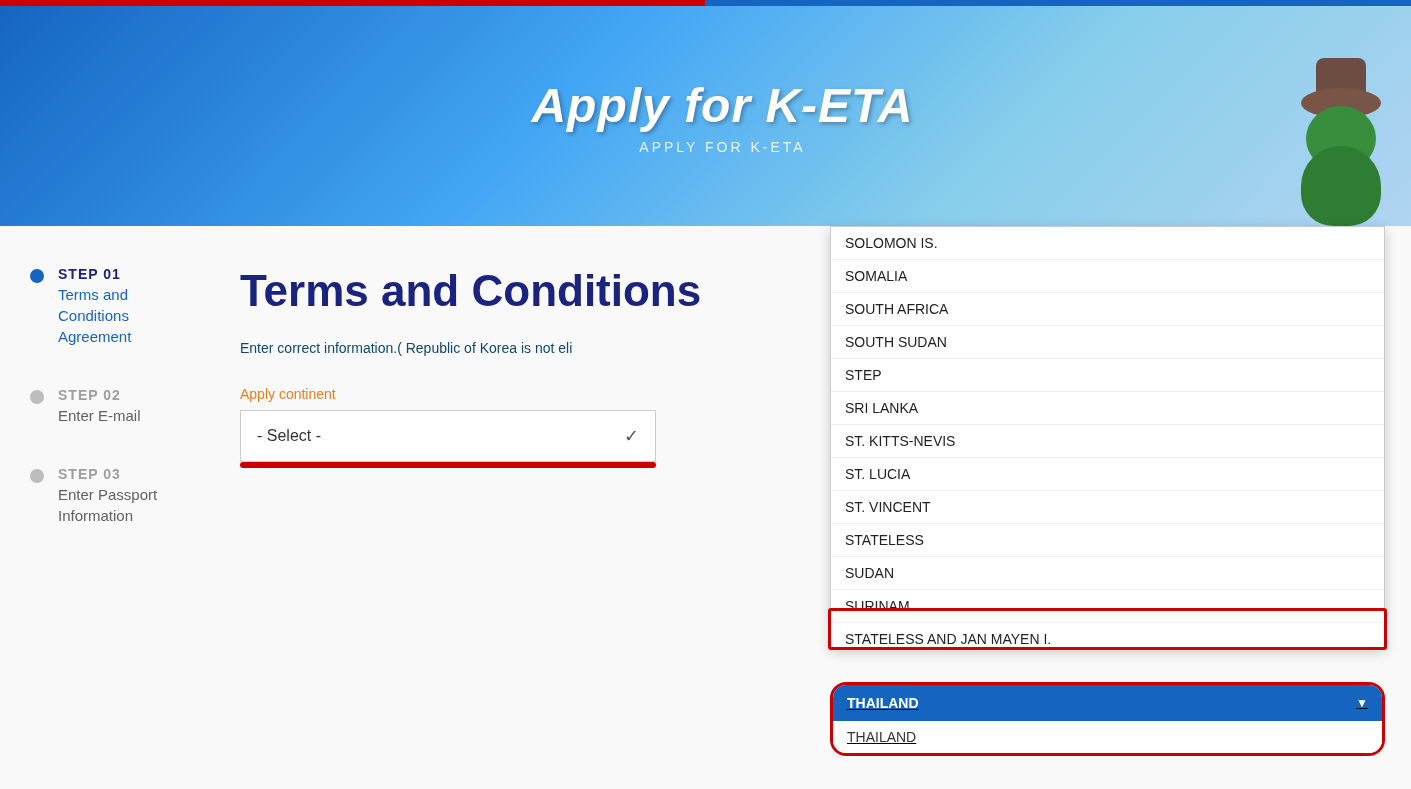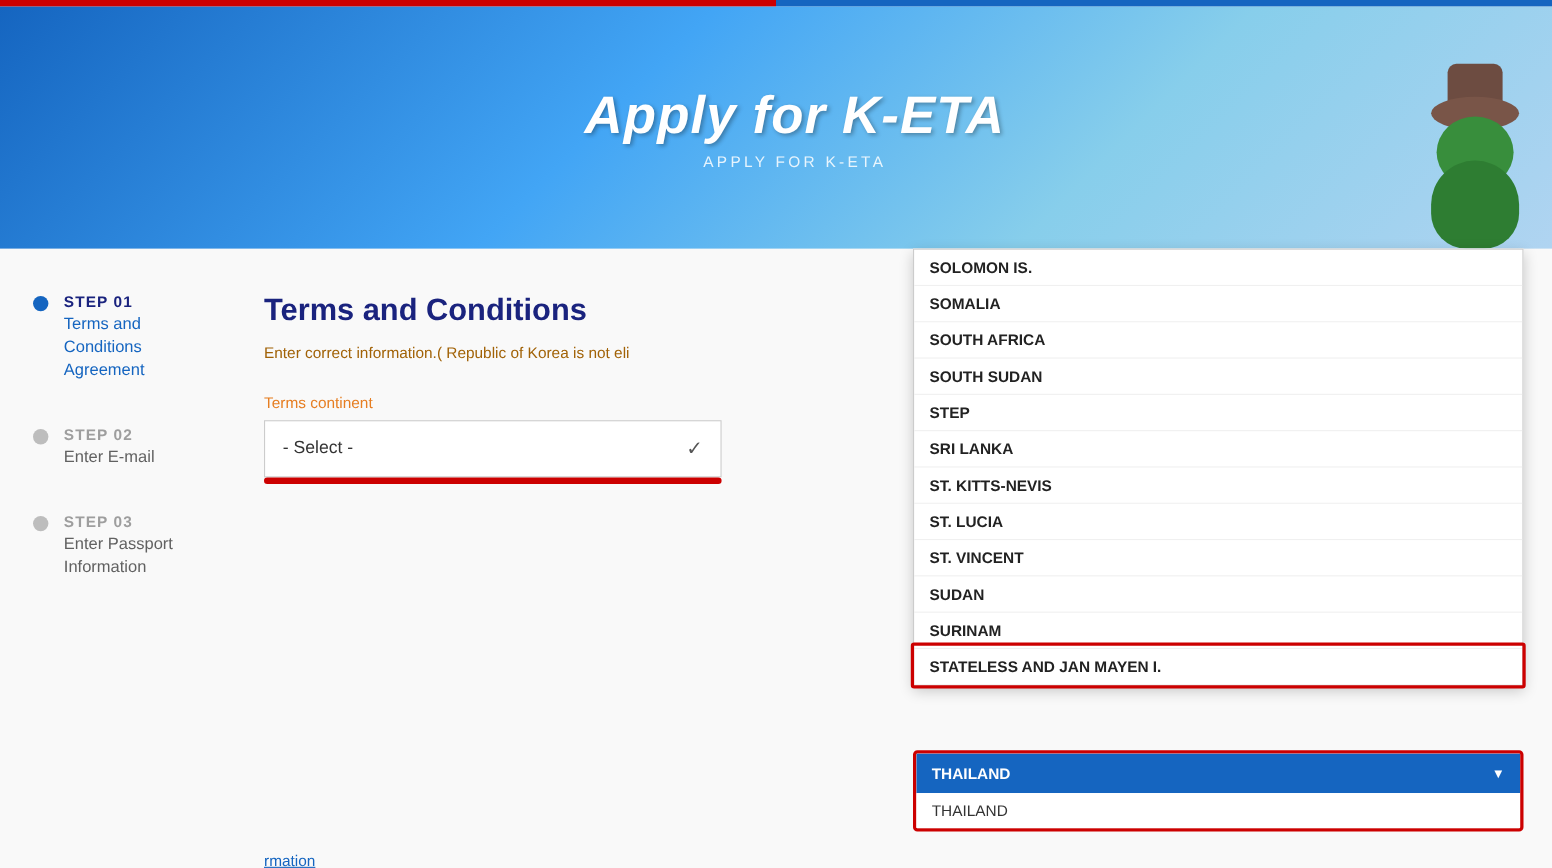--- a/index.html
+++ b/index.html
@@ -127,28 +127,28 @@
     }
     .step-label.active { color: #1565c0; }
 
     
     .content {
       flex: 1;
       padding: 40px 40px 40px 20px;
       position: relative;
     }
     .section-title {
-      font-size: 28px;
+      font-size: 44px;
       font-weight: 800;
       color: #1a237e;
-      margin-bottom: 14px;
+      margin-bottom: 24px;
     }
     .section-desc {
       font-size: 14px;
-      color: #a16207;
+      color: #0c4a6e;
       margin-bottom: 30px;
     }
 
     
     .continent-label {
       font-size: 14px;
       color: #e67e22;
       margin-bottom: 8px;
     }
     .select-wrapper {
@@ -263,21 +263,21 @@
         <div class="step-number">STEP 03</div>
         <div class="step-label">Enter Passport Information</div>
       </div>
     </div>
   </div>
 
   <div class="content">
     <div class="section-title">Terms and Conditions</div>
     <div class="section-desc">Enter correct information.( Republic of Korea is not eli</div>
 
-    <div class="continent-label">Terms continent</div>
+    <div class="continent-label">Apply continent</div>
 
     <div class="select-wrapper">
       <div class="select-display">
         <span>- Select -</span>
         <span class="select-chevron">✓</span>
       </div>
 
       <div style="position:absolute;top:100%;left:0;width:100%;z-index:100;border:3px solid #cc0000;border-radius:4px;overflow:hidden;">
         <div class="continent-dropdown" style="border:none;box-shadow:none;">
           <div class="dropdown-option placeholder">- Select -</div>
@@ -286,44 +286,45 @@
       </div>
     </div>
 
     <div class="personal-info-section" style="margin-top: 340px;">
       <span class="info-link">rmation</span>
       
       
     </div>
   </div>
 
-  <div style="position:fixed;top:226px;left:830px;width:555px;background:white;border:1px solid #ccc;box-shadow:0 4px 12px rgba(0,0,0,0.2);z-index:200;font-weight:bold;">
+  <div style="position:fixed;top:226px;left:830px;width:555px;background:white;border:1px solid #ccc;box-shadow:0 4px 12px rgba(0,0,0,0.2);z-index:200;">
     <div class="country-list" style="max-height:420px;overflow-y:scroll;">
       <div class="country-item">SOLOMON IS.</div>
       <div class="country-item">SOMALIA</div>
       <div class="country-item">SOUTH AFRICA</div>
       <div class="country-item">SOUTH SUDAN</div>
       <div class="country-item">STEP</div>
       <div class="country-item">SRI LANKA</div>
       <div class="country-item">ST. KITTS-NEVIS</div>
       <div class="country-item">ST. LUCIA</div>
       <div class="country-item">ST. VINCENT</div>
+      <div class="country-item">STATELESS</div>
       <div class="country-item">SUDAN</div>
       <div class="country-item">SURINAM</div>
       <div class="country-item">STATELESS AND JAN MAYEN I.</div>
 
     </div>
 
     <div style="position:absolute;bottom:-3px;left:-3px;right:-3px;border:3px solid #cc0000;border-radius:3px;pointer-events:none;">
       <div style="height:36px;"></div>
     </div>
   </div>
 
   <div style="position:fixed;top:682px;left:830px;width:555px;z-index:300;">
-    <div style="border:3px solid #cc0000;border-radius:4px;overflow:hidden;">
+    <div style="border:3px solid #cc0000;border-radius:16px;overflow:hidden;text-decoration:underline;">
 
       <div style="background:#1565c0;color:white;padding:10px 14px;font-size:14px;font-weight:700;display:flex;justify-content:space-between;align-items:center;">
         <span>THAILAND</span>
         <span style="font-size:12px;">▼</span>
       </div>
 
       <div style="padding:8px 14px;font-size:14px;color:#333;background:white;">THAILAND</div>
     </div>
   </div>
 

